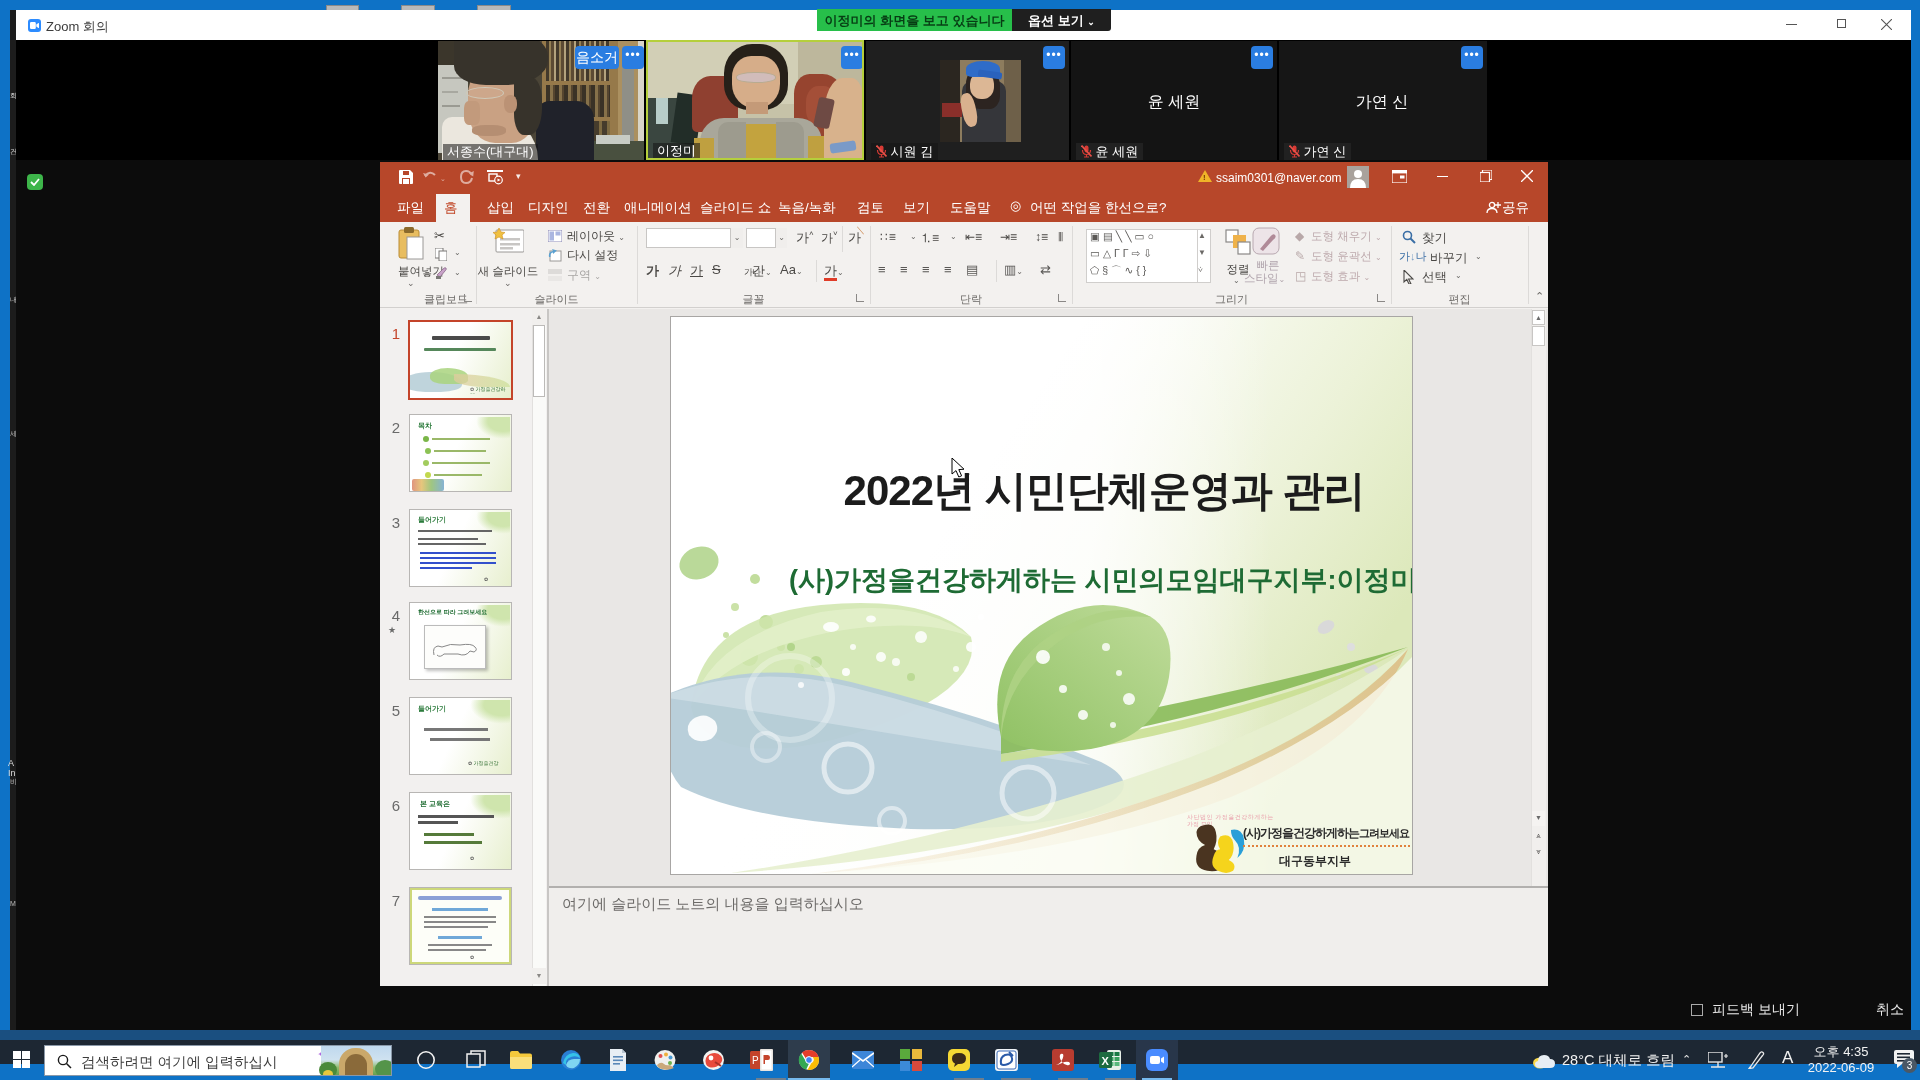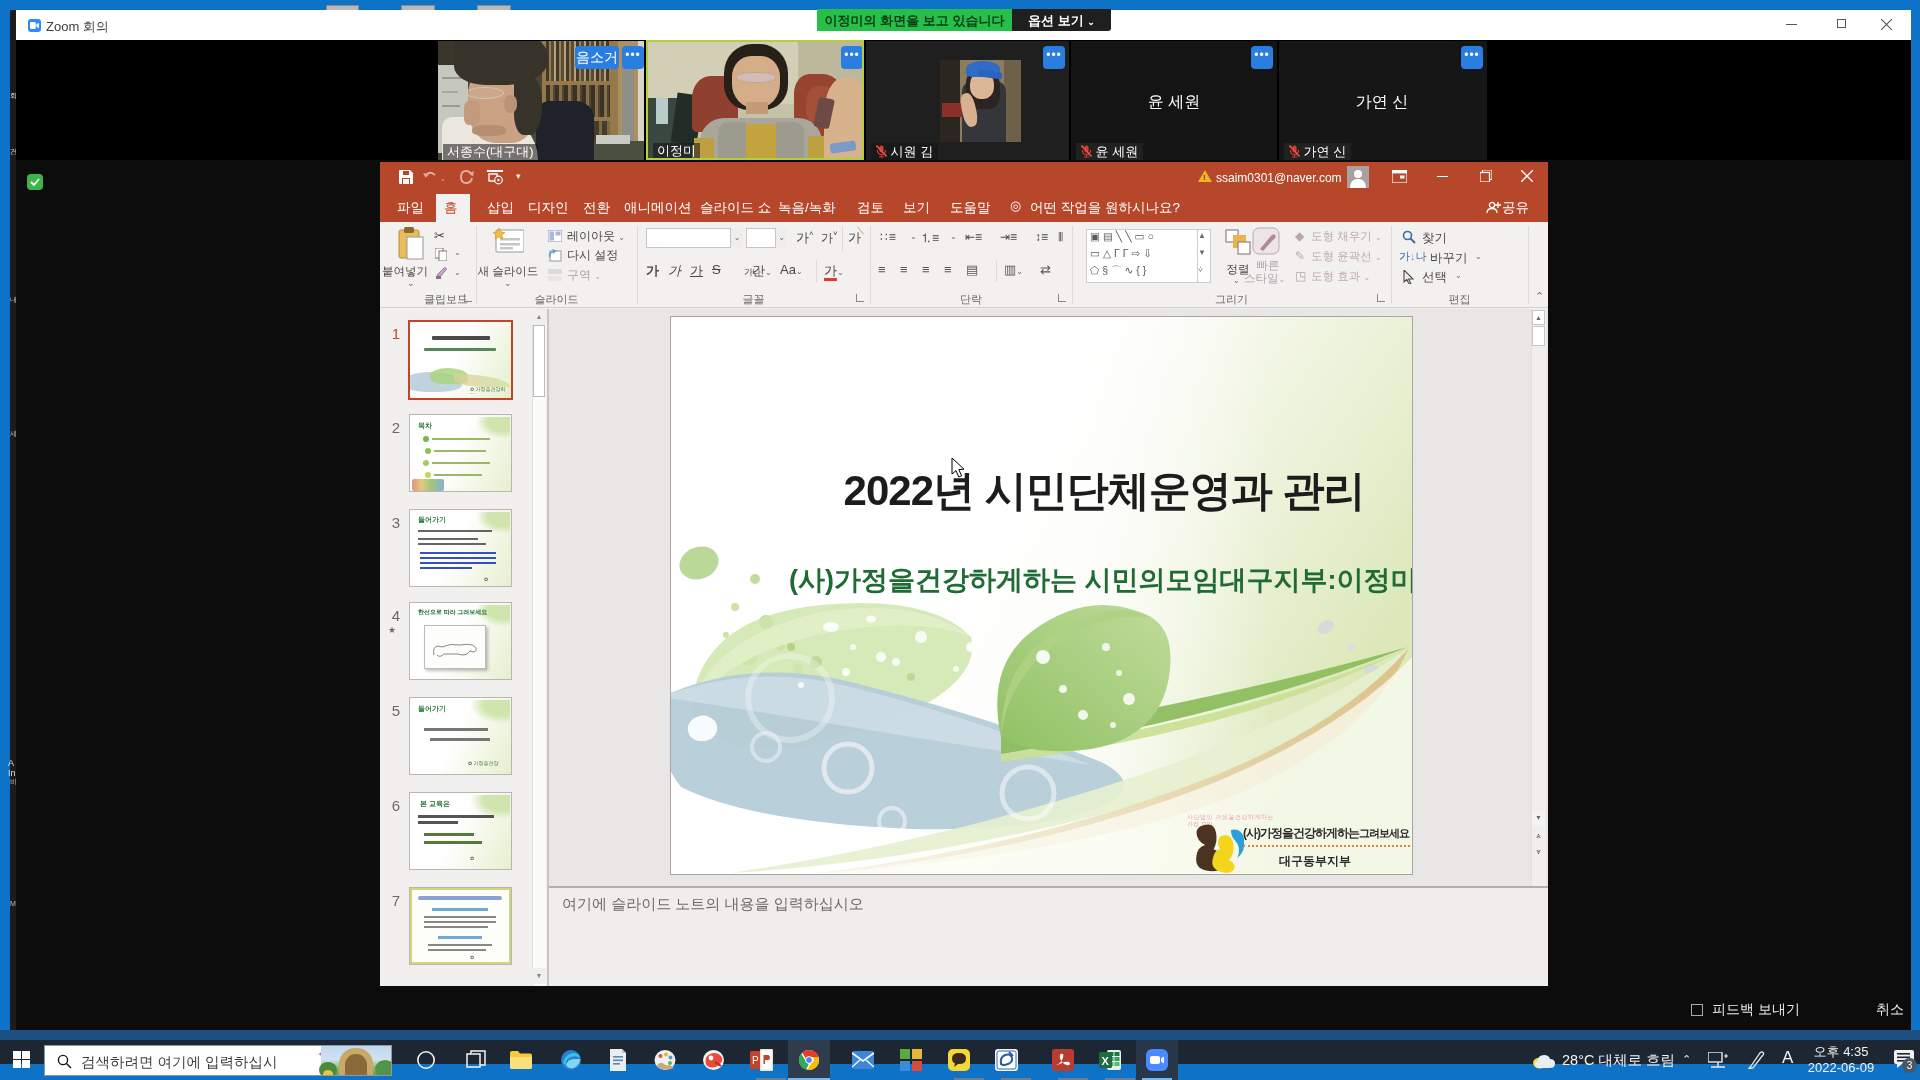--- a/index.html
+++ b/index.html
@@ -214,21 +214,21 @@
       <span class="abs" style="left:107px;top:7px;">삽입</span>
       <span class="abs" style="left:148px;top:7px;">디자인</span>
       <span class="abs" style="left:203px;top:7px;">전환</span>
       <span class="abs" style="left:244px;top:7px;">애니메이션</span>
       <span class="abs" style="left:320px;top:7px;">슬라이드 쇼</span>
       <span class="abs" style="left:398px;top:7px;">녹음/녹화</span>
       <span class="abs" style="left:477px;top:7px;text-align:right;">검토</span>
       <span class="abs" style="left:523px;top:7px;">보기</span>
       <span class="abs" style="left:570px;top:7px;">도움말</span>
       <span class="abs" style="left:630px;top:6px;font-size:13px;">◎</span>
-      <span class="abs" style="left:650px;top:7px;">어떤 작업을 원하시나요?</span>
+      <span class="abs" style="left:650px;top:7px;">어떤 작업을 한선으로?</span>
       <span class="abs" style="left:1122px;top:7px;">공유</span>
     </div>
     <svg class="abs" style="left:1106px;top:38px;" width="15" height="15" viewBox="0 0 15 15">
         <circle cx="6" cy="5" r="2.6" fill="none" stroke="#fff" stroke-width="1.3"></circle>
         <path d="M1 13 Q1 8.5 6 8.5 Q11 8.5 11 13" fill="none" stroke="#fff" stroke-width="1.3"></path>
         <path d="M12 2 V8 M9 5 H15" stroke="#fff" stroke-width="1.3"></path>
       </svg>
 
     <div class="abs" id="ribbon" style="left:0;top:60px;width:1168px;height:86px;background:#f3f1ef;border-bottom:1px solid #d2d0ce;color:#4a4845;">
 
@@ -250,21 +250,21 @@
       <div class="abs" style="left:476px;top:72px;width:8px;height:8px;border-left:1px solid #8a8886;border-bottom:1px solid #8a8886;"></div>
       <div class="abs" style="left:678px;top:72px;width:8px;height:8px;border-left:1px solid #8a8886;border-bottom:1px solid #8a8886;"></div>
       <div class="abs" style="left:997px;top:72px;width:8px;height:8px;border-left:1px solid #8a8886;border-bottom:1px solid #8a8886;"></div>
       <div class="abs" style="left:1155px;top:68px;color:#6b6966;font-size:11px;">⌃</div>
 
       <svg class="abs" style="left:18px;top:5px;" width="28" height="34" viewBox="0 0 28 34">
           <rect x="1" y="3" width="20" height="28" rx="2" fill="#e8bd60" stroke="#ba8c34" stroke-width="1"></rect>
           <rect x="6" y="0" width="10" height="6" rx="1.5" fill="#8a6a2c"></rect>
           <rect x="9" y="10" width="16" height="22" fill="#fff" stroke="#9a9896" stroke-width="1"></rect>
         </svg>
-      <div class="abs" style="left:2px;top:42px;width:62px;text-align:left;font-size:11.5px;">붙여넣기</div>
+      <div class="abs" style="left:2px;top:42px;width:62px;text-align:right;font-size:11.5px;">붙여넣기</div>
       <div class="abs" style="left:27px;top:56px;font-size:9px;color:#6b6966;">⌄</div>
       <div class="abs" style="left:54px;top:6px;font-size:13px;">✂</div>
       <svg class="abs" style="left:55px;top:26px;" width="12" height="13" viewBox="0 0 12 13">
           <rect x="0" y="0" width="8" height="10" fill="#fff" stroke="#7a7876" stroke-width="1"></rect>
           <rect x="4" y="3" width="8" height="10" fill="#fff" stroke="#7a7876" stroke-width="1"></rect>
         </svg>
       <svg class="abs" style="left:55px;top:45px;" width="13" height="13" viewBox="0 0 13 13">
           <path d="M2 8 L8 2 Q10 0 11 1 Q12 2 10 4 L5 10 Z" fill="#c8a2c8" stroke="#8a6a8a" stroke-width=".8"></path>
           <rect x="1" y="9" width="5" height="3" fill="#7a7876"></rect>
         </svg>

